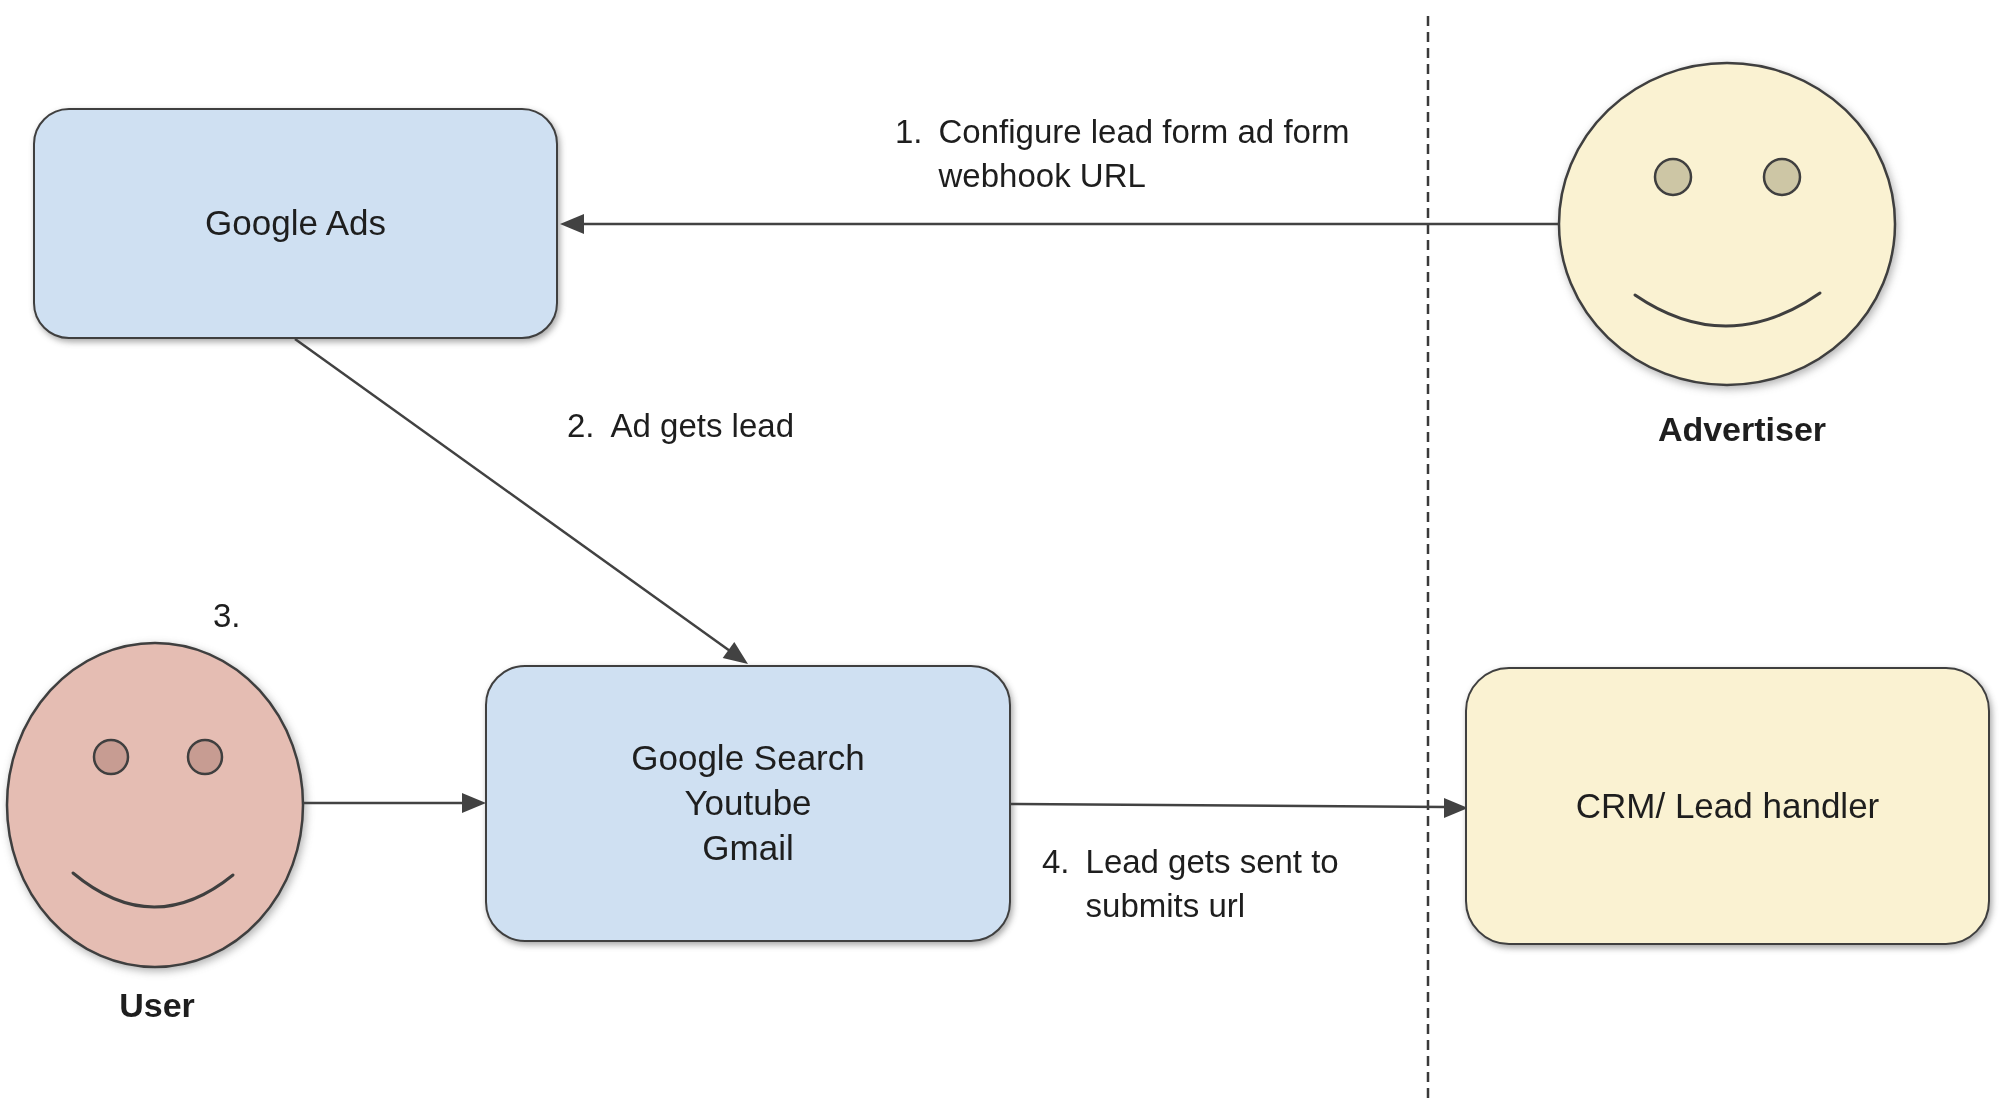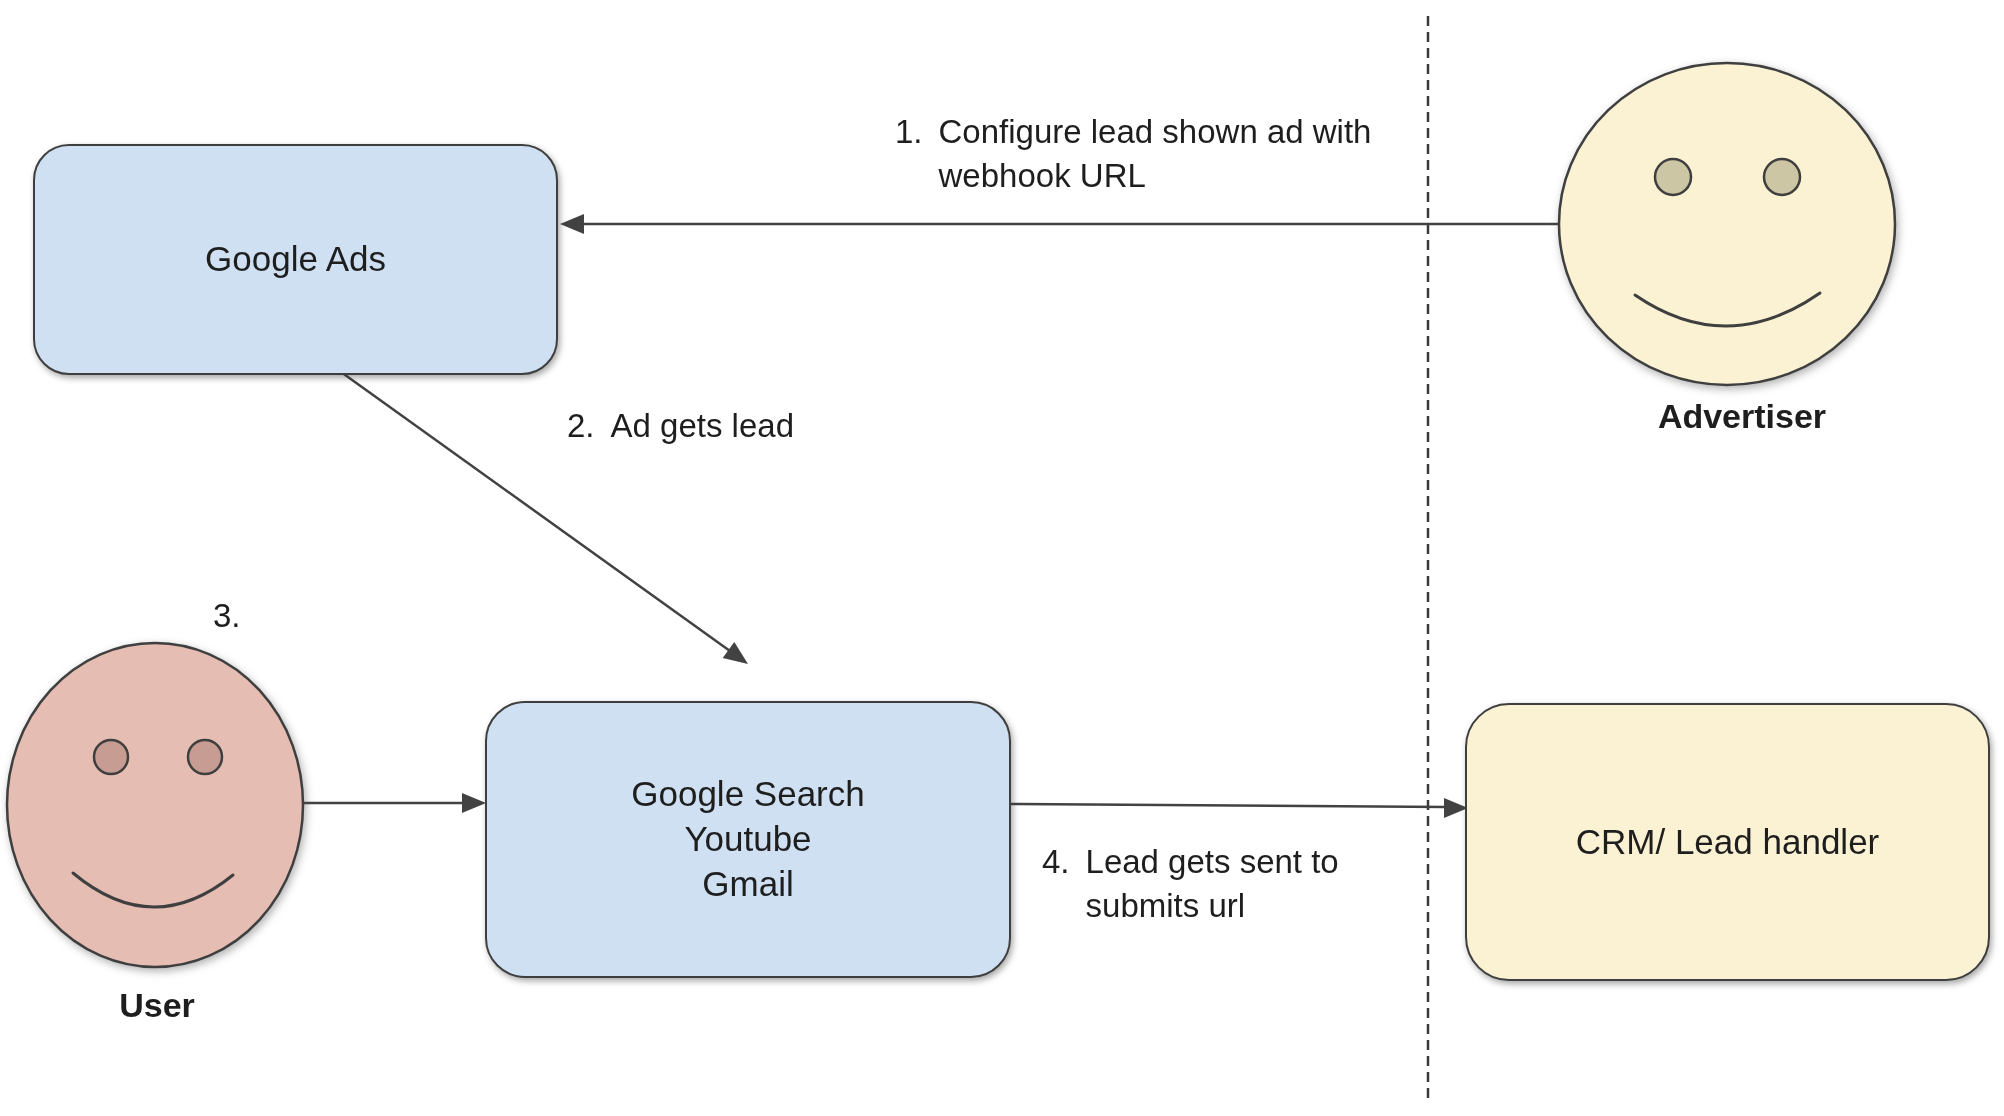--- a/index.html
+++ b/index.html
@@ -19,21 +19,20 @@
     position:absolute;
     display:flex;align-items:center;justify-content:center;
     text-align:center;
     border:2.5px solid #3f3f3f;
     box-shadow:2px 3px 6px rgba(60,60,60,0.45);
     font-size:35px;
     line-height:1.28;
     white-space:pre-line;
     z-index:2;
     box-sizing:border-box;
-    margin-top:36px;
   }
   .node-blue{background:#cfe0f2;}
   .node-yellow{background:#faf2d2;}
   #node-google-ads{left:33px;top:108px;width:525px;height:231px;border-radius:36px;}
   #node-google-surfaces{left:485px;top:665px;width:526px;height:277px;border-radius:40px;}
   #node-crm{left:1465px;top:667px;width:525px;height:278px;border-radius:44px;}
 
   
   .step{
     position:absolute;
@@ -51,21 +50,21 @@
 
   
   .actor-label{
     position:absolute;
     font-size:34px;
     font-weight:bold;
     text-align:center;
     z-index:3;
   }
   #label-user{left:-43px;top:986px;width:400px;}
-  #label-advertiser{left:1542px;top:397px;width:400px;}
+  #label-advertiser{left:1542px;top:410px;width:400px;}
 
   .faces{filter:drop-shadow(2px 3px 4px rgba(60,60,60,0.4));}
   .stroke{stroke:#3f3f3f;}
 </style>
 </head>
 <body>
 
 <div class="canvas">
 
   <svg class="layer" width="2004" height="1116" viewBox="0 0 2004 1116">
@@ -116,21 +115,21 @@
 Youtube
 Gmail</span>
   </div>
 
   <div class="node node-yellow" id="node-crm">
     <span>CRM/ Lead handler</span>
   </div>
 
   <div class="step" id="step-1">
     <span class="step-num">1.</span>
-    <span class="step-text">Configure lead shown ad with
+    <span class="step-text">Configure lead form ad form
 webhook URL</span>
   </div>
 
   <div class="step" id="step-2">
     <span class="step-num">2.</span>
     <span class="step-text">Ad gets lead</span>
   </div>
 
   <div class="step" id="step-3">
     <span class="step-num">3.</span>

